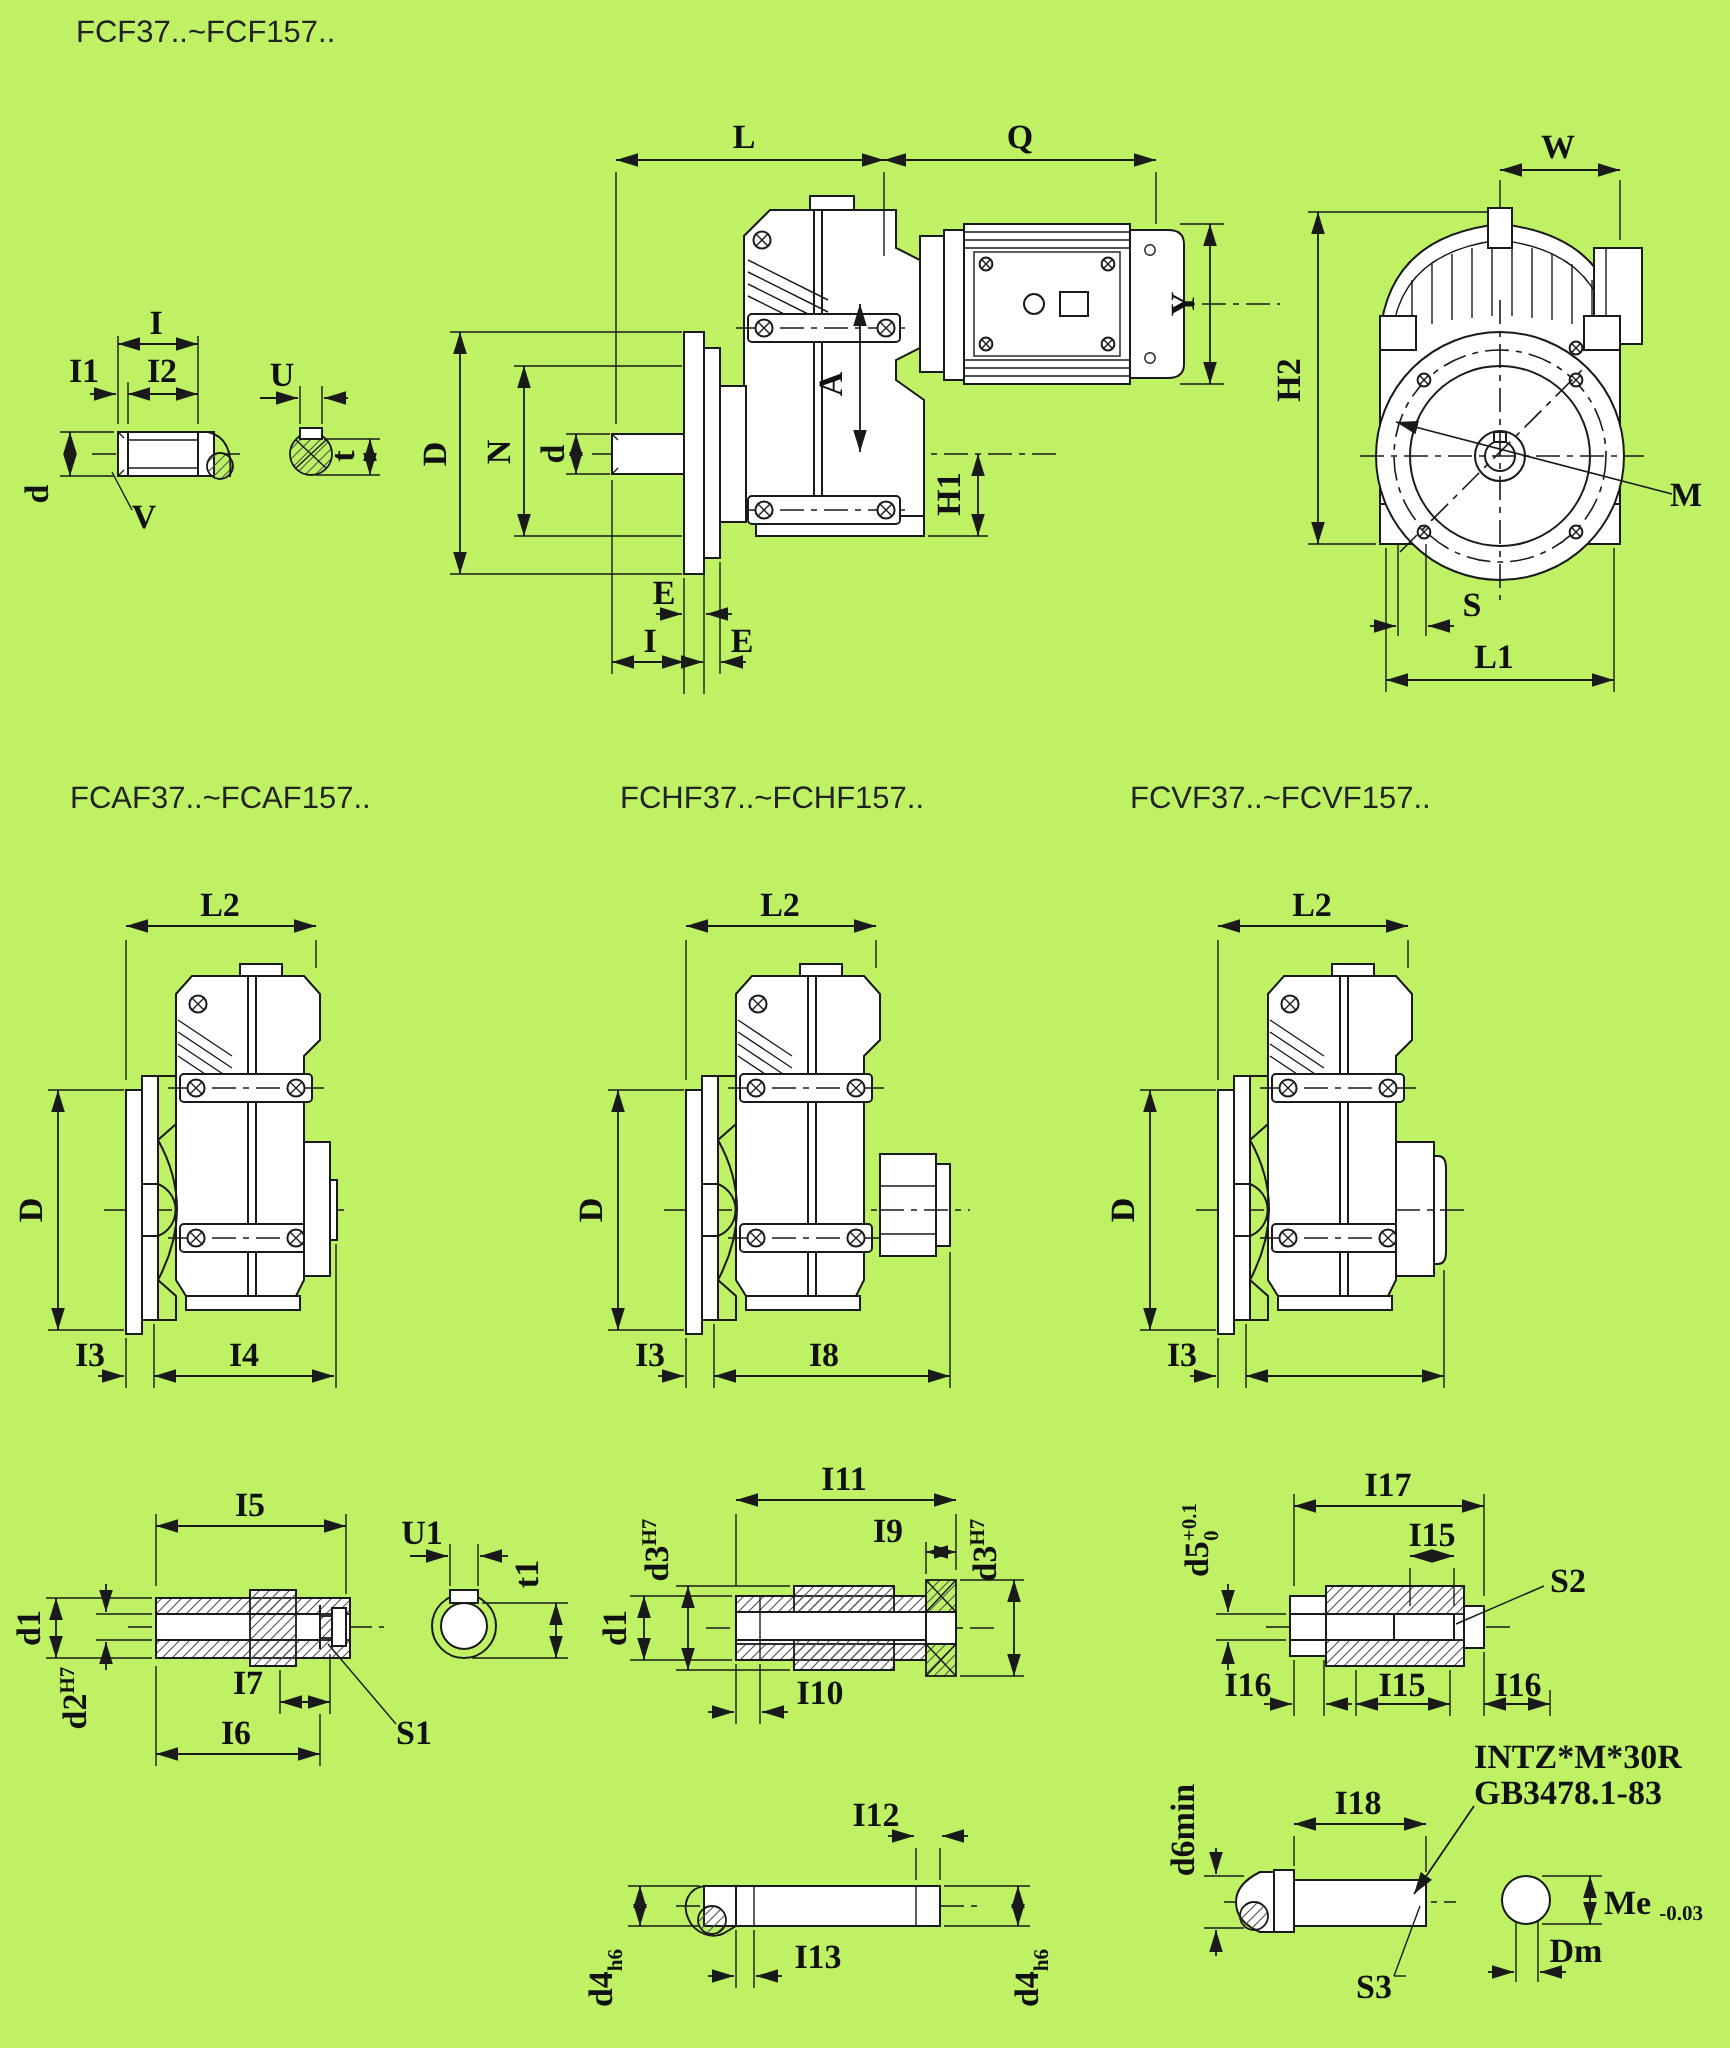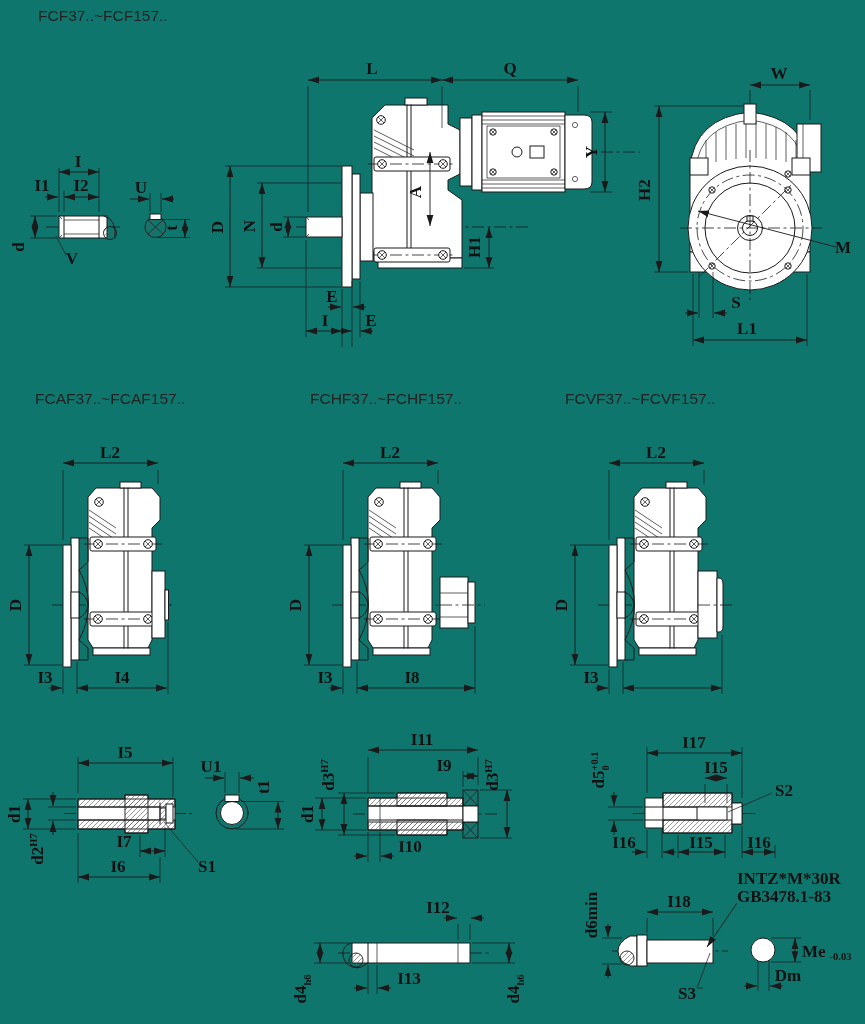--- a/index.html
+++ b/index.html
@@ -1,16 +1,16 @@
 <!DOCTYPE html>
 <html><head>
 <meta charset="utf-8">
 <style>
   html,body{margin:0;padding:0;background:#fff;}
-  .page{position:relative;width:865px;height:1024px;background:#0f766e;overflow:hidden;}
+  .page{position:relative;width:865px;height:1024px;background:#bef264;overflow:hidden;}
   svg{display:block;}
   .ln{stroke:#1a1a1a;stroke-width:1;fill:none;stroke-linecap:square;}
   .fw{stroke:#1a1a1a;stroke-width:1;fill:#fff;}
   .thin{stroke:#1a1a1a;stroke-width:.7;fill:none;}
   .cl{stroke:#1a1a1a;stroke-width:.8;fill:none;stroke-dasharray:12 3.5 3 3.5;}
   .dim{stroke:#1a1a1a;stroke-width:.9;fill:none;}
   .ht{fill:url(#hp);stroke:#1a1a1a;stroke-width:.9;}
   text{font-family:"Liberation Serif","DejaVu Serif",serif;font-weight:bold;font-size:17px;fill:#111;}
   .sm{font-size:10.5px;}
   .ttl{font-family:"Liberation Sans","DejaVu Sans",sans-serif;font-weight:normal;font-size:15.5px;fill:#222;}

